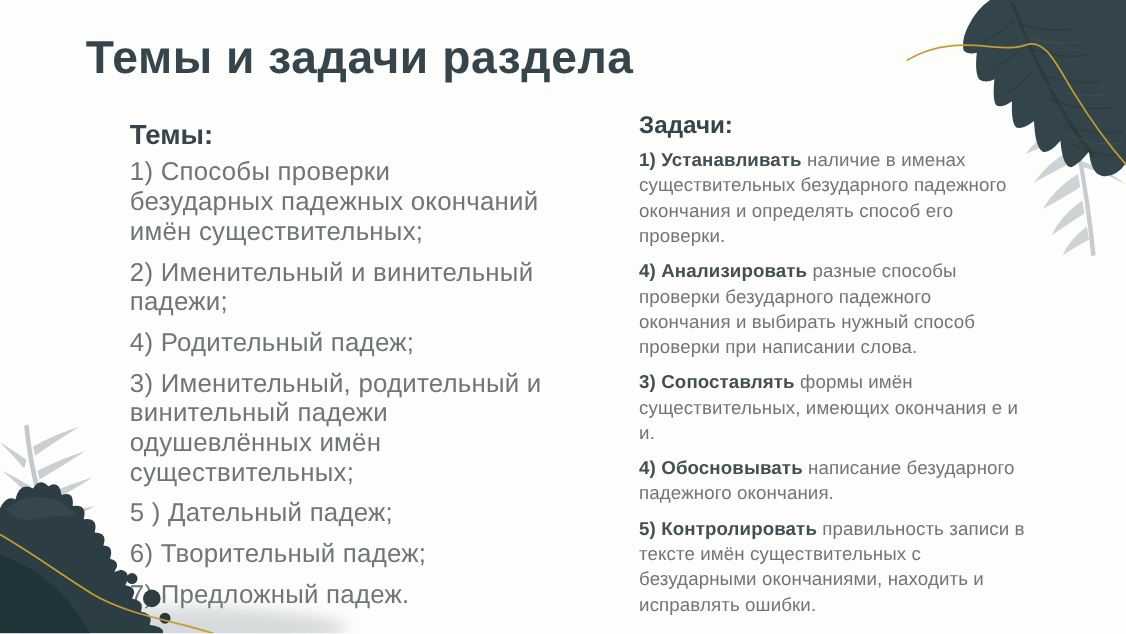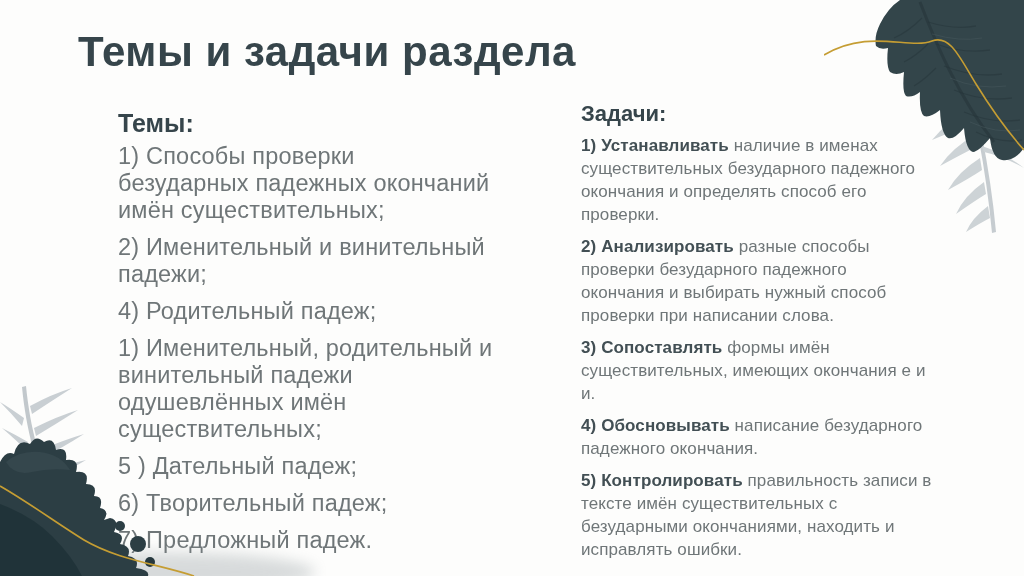--- a/index.html
+++ b/index.html
@@ -120,38 +120,38 @@
 
   <div class="col col-left">
     <h2>Темы:</h2>
     <div id="themes-list">
         <div class="t-item">1) Способы проверки
 безударных падежных окончаний
 имён существительных;</div>
         <div class="t-item">2) Именительный и винительный
 падежи;</div>
         <div class="t-item">4) Родительный падеж;</div>
-        <div class="t-item">1) Именительный, родительный и
+        <div class="t-item">3) Именительный, родительный и
 винительный падежи
 одушевлённых имён
 существительных;</div>
         <div class="t-item">5 ) Дательный падеж;</div>
         <div class="t-item">6) Творительный падеж;</div>
         <div class="t-item">7) Предложный падеж.</div>
       </div>
   </div>
 
   <div class="col col-right">
     <h2>Задачи:</h2>
     <div id="tasks-list">
         <div class="z-item"><span class="lead">1) Устанавливать</span><span> наличие в именах
 существительных безударного падежного
 окончания и определять способ его
 проверки.</span></div>
-        <div class="z-item"><span class="lead">2) Анализировать</span><span> разные способы
+        <div class="z-item"><span class="lead">4) Анализировать</span><span> разные способы
 проверки безударного падежного
 окончания и выбирать нужный способ
 проверки при написании слова.</span></div>
         <div class="z-item"><span class="lead">3) Сопоставлять</span><span> формы имён
 существительных, имеющих окончания е и
 и.</span></div>
         <div class="z-item"><span class="lead">4) Обосновывать</span><span> написание безударного
 падежного окончания.</span></div>
         <div class="z-item"><span class="lead">5) Контролировать</span><span> правильность записи в
 тексте имён существительных с

